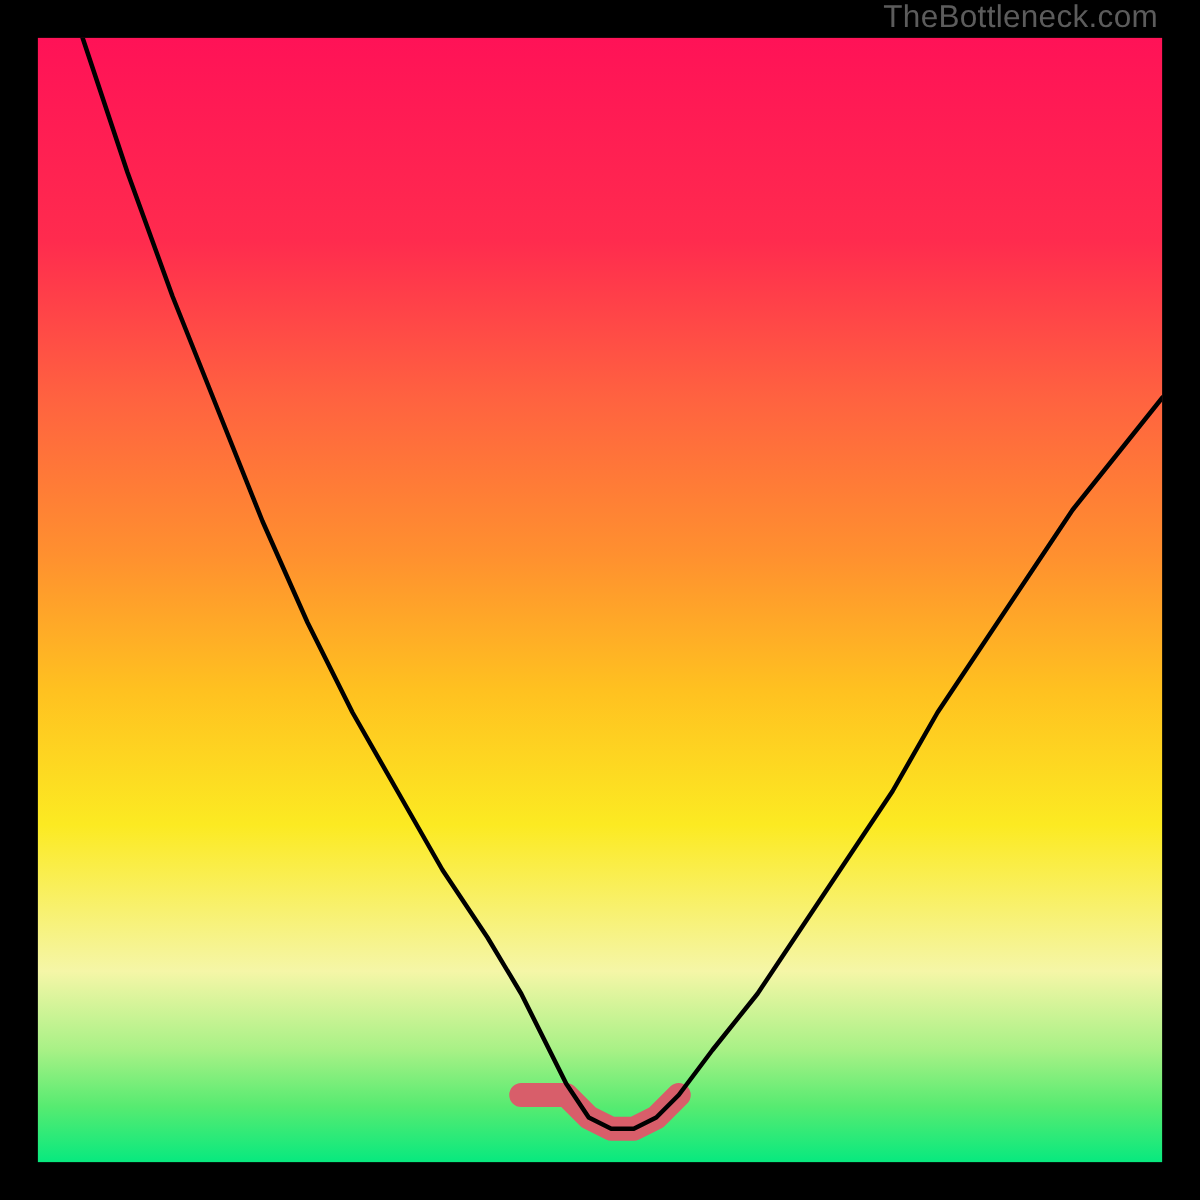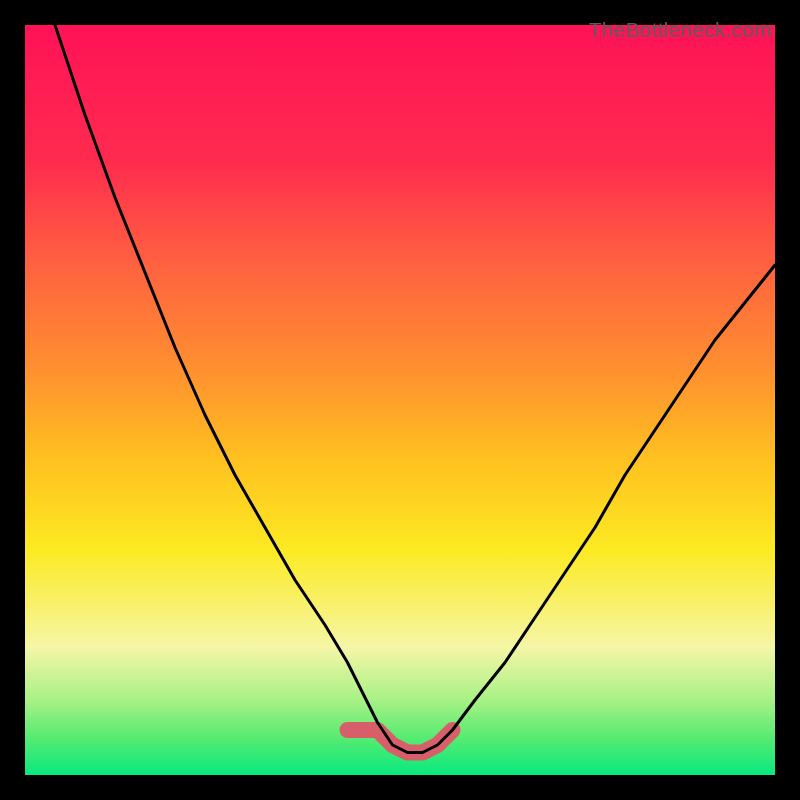--- a/index.html
+++ b/index.html
@@ -28,21 +28,21 @@
   .gradient {
     position: absolute;
     inset: 0;
   }
   .curve-layer {
     position: absolute;
     inset: 0;
   }
   .watermark {
     position: absolute;
-    top: 18px;
+    top: 0;
     right: 28px;
     color: #5c5c5c;
     font-size: 21px;
     font-weight: 500;
     letter-spacing: 0.2px;
     user-select: none;
   }
 </style>
 </head>
 <body>

